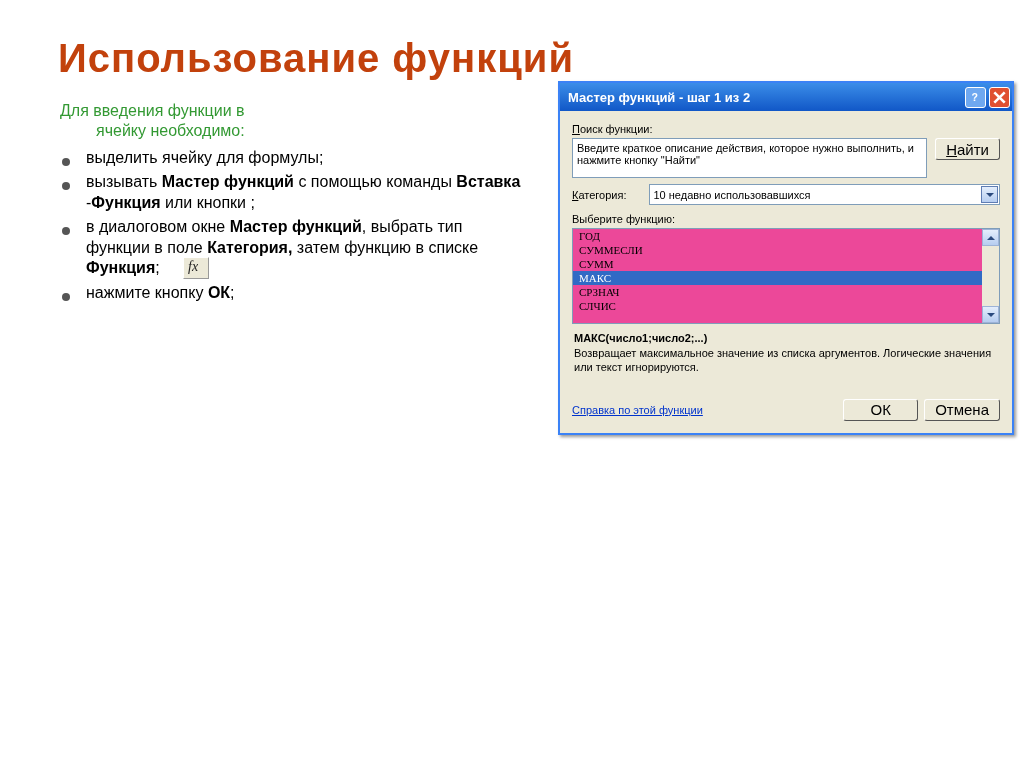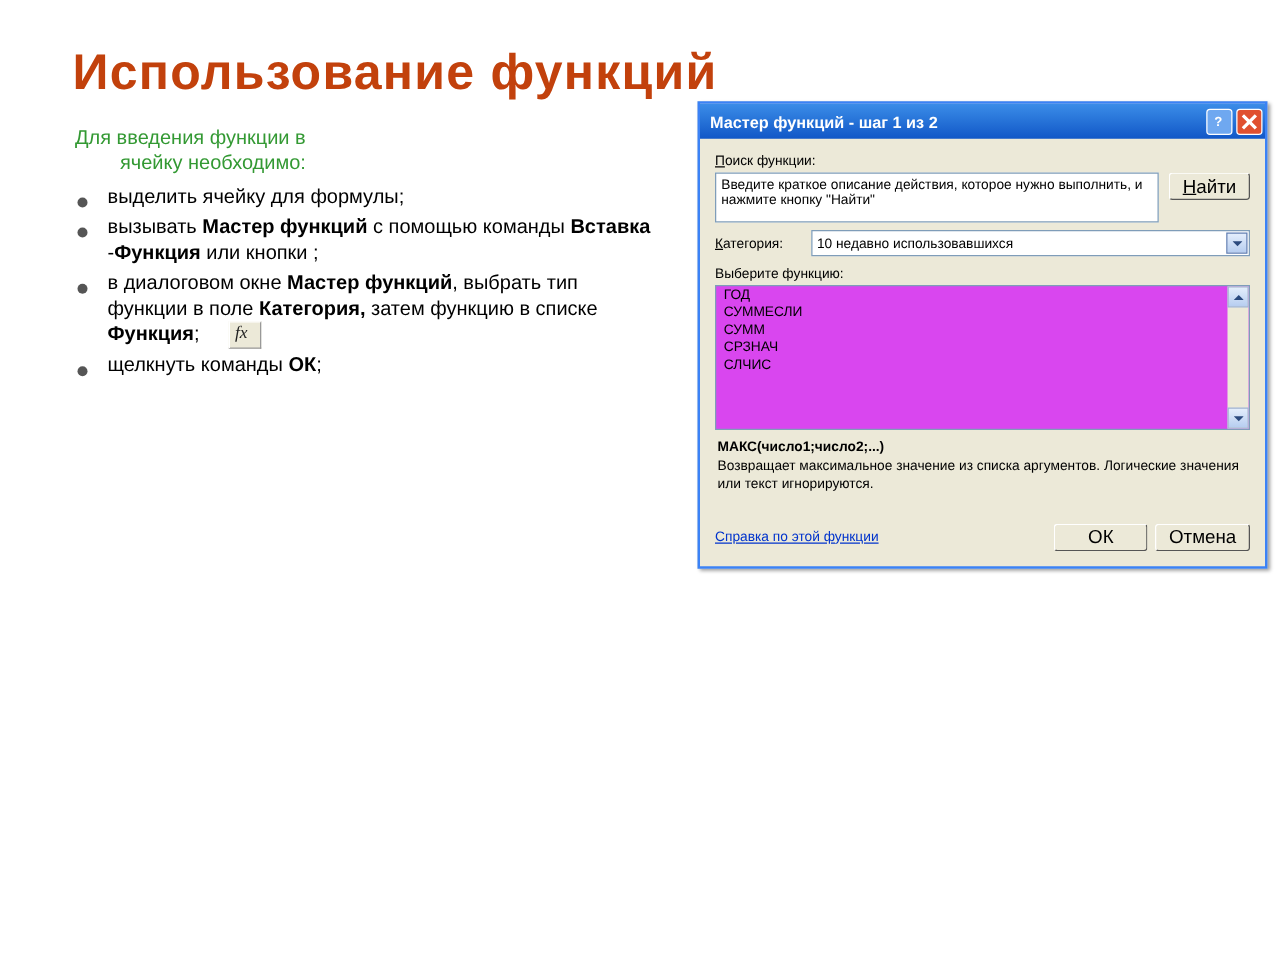--- a/index.html
+++ b/index.html
@@ -128,24 +128,25 @@
   }
   .combo-text{ flex:1; padding:0 4px; }
   .combo-btn{
     width:17px; height:17px; margin:1px;
     background:linear-gradient(180deg,#e4eefc,#b6cdf0);
     border:1px solid #5f7db3;
     display:flex; align-items:center; justify-content:center;
   }
   .combo-btn svg{width:8px;height:8px;}
   .listbox{
-    border:1px solid #7f9db9; background:#d946ef;
-    height:116px; overflow:hidden;
+    border:1px solid #7f9db9; background:#ec4899;
+    height:96px; overflow:hidden;
     position:relative; margin-top:2px;
     display:flex;
+    font-family:Liberation Serif, serif;
   }
   .listitems{flex:1;}
   .listitem{ padding:1px 6px; font-size:11px;}
   .listitem.sel{ background:#316ac5; color:#fff; }
   .scrollbar{
     width:17px; background:#ece9d8;
     display:flex; flex-direction:column;
   }
   .sb-btn{
     height:17px;
@@ -181,21 +182,21 @@
       <ul class="bul">
         <li><span>выделить ячейку для формулы;</span></li>
         <li style="position:relative;">
           <span>вызывать </span><span class="b">Мастер функций</span><span> с помощью команды </span><span class="b">Вставка</span><span> -</span><span class="b">Функция</span><span> или кнопки           ;</span>
           <span class="fx-icon" style="position:absolute; left:125px; top:85px;"></span>
         </li>
         <li>
           <span>в диалоговом окне </span><span class="b">Мастер функций</span><span>, выбрать тип функции в поле </span><span class="b">Категория,</span><span> затем функцию в списке </span><span class="b">Функция</span><span>;</span>
         </li>
         <li>
-          <span>щелкнуть команды </span><span class="b">ОК</span><span>;</span>
+          <span>нажмите кнопку </span><span class="b">ОК</span><span>;</span>
         </li>
       </ul>
     </div>
 
     <div class="right">
       <div class="dlg">
         <div class="dlg-title">
           <span>Мастер функций - шаг 1 из 2</span>
           <span class="spacer"></span>
           <span class="tbtn help">
@@ -228,20 +229,21 @@
               </span>
             </div>
           </div>
 
           <span class="lab" style="margin-top:8px">Выберите функцию:</span>
           <div class="listbox">
             <div class="listitems">
               <div class="listitem">ГОД</div>
               <div class="listitem">СУММЕСЛИ</div>
               <div class="listitem">СУММ</div>
+              <div class="listitem sel">МАКС</div>
               <div class="listitem">СРЗНАЧ</div>
               <div class="listitem">СЛЧИС</div>
             </div>
             <div class="scrollbar">
               <div class="sb-btn">
                   <svg viewBox="0 0 8 8">
                     <path d="M0 6 L4 2 L8 6 Z" fill="#2b4a7e"></path>
                   </svg>
                 </div>
               <div class="sb-track"></div>

